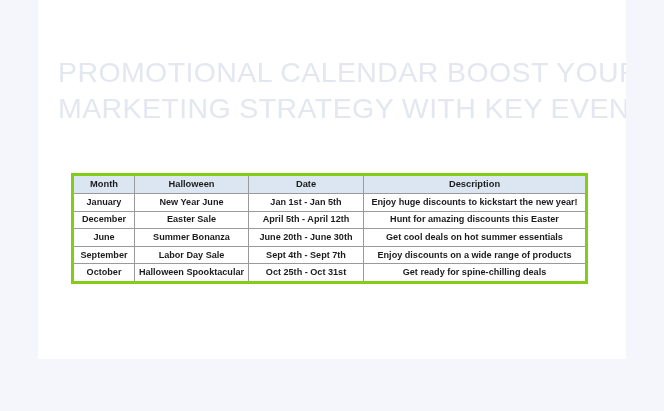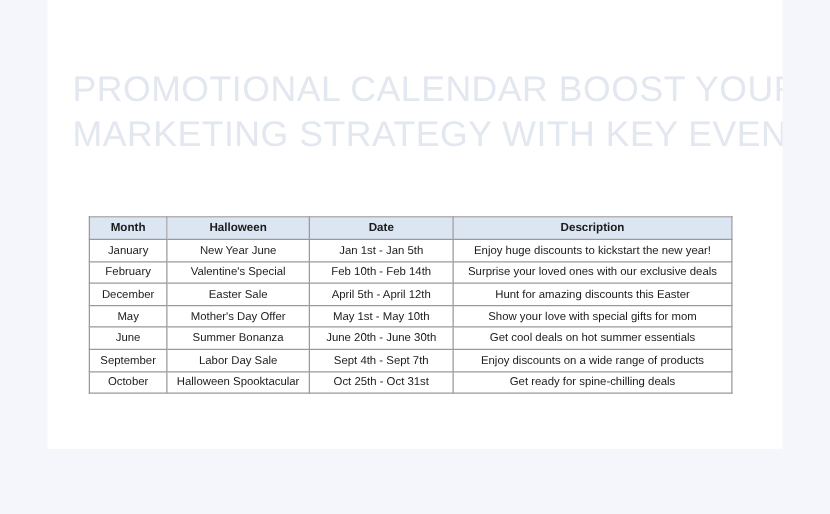--- a/index.html
+++ b/index.html
@@ -47,32 +47,32 @@
   .table-wrap {
     position: absolute;
     left: 33px;
     top: 173px;
     width: 514px;
   }
   table.promo-table {
     border-collapse: collapse;
     width: 514px;
     table-layout: fixed;
-    border: 1px solid #84cc16;
+    border: 3px solid #84cc16;
   }
   table.promo-table th,
   table.promo-table td {
     border: 1px solid #9a9a9a;
     font-size: 9.1px;
     line-height: 11px;
     padding: 2px 2px;
     height: 12.6px;
     text-align: center;
     color: #1b1b1b;
-    font-weight: 400;
+    font-weight: 700;
     white-space: nowrap;
     overflow: hidden;
   }
   table.promo-table thead th {
     background: #dce6f2;
     font-weight: bold;
     font-size: 9.3px;
     height: 13px;
   }
   col.c-month  { width: 62px; }
@@ -108,36 +108,24 @@
           </tr>
         </thead>
         <tbody>
             <tr>
               <td>January</td>
               <td>New Year June</td>
               <td>Jan 1st - Jan 5th</td>
               <td>Enjoy huge discounts to kickstart the new year!</td>
             </tr>
             <tr>
-              <td>February</td>
-              <td>Valentine's Special</td>
-              <td>Feb 10th - Feb 14th</td>
-              <td>Surprise your loved ones with our exclusive deals</td>
-            </tr>
-            <tr>
               <td>December</td>
               <td>Easter Sale</td>
               <td>April 5th - April 12th</td>
               <td>Hunt for amazing discounts this Easter</td>
-            </tr>
-            <tr>
-              <td>May</td>
-              <td>Mother's Day Offer</td>
-              <td>May 1st - May 10th</td>
-              <td>Show your love with special gifts for mom</td>
             </tr>
             <tr>
               <td>June</td>
               <td>Summer Bonanza</td>
               <td>June 20th - June 30th</td>
               <td>Get cool deals on hot summer essentials</td>
             </tr>
             <tr>
               <td>September</td>
               <td>Labor Day Sale</td>

